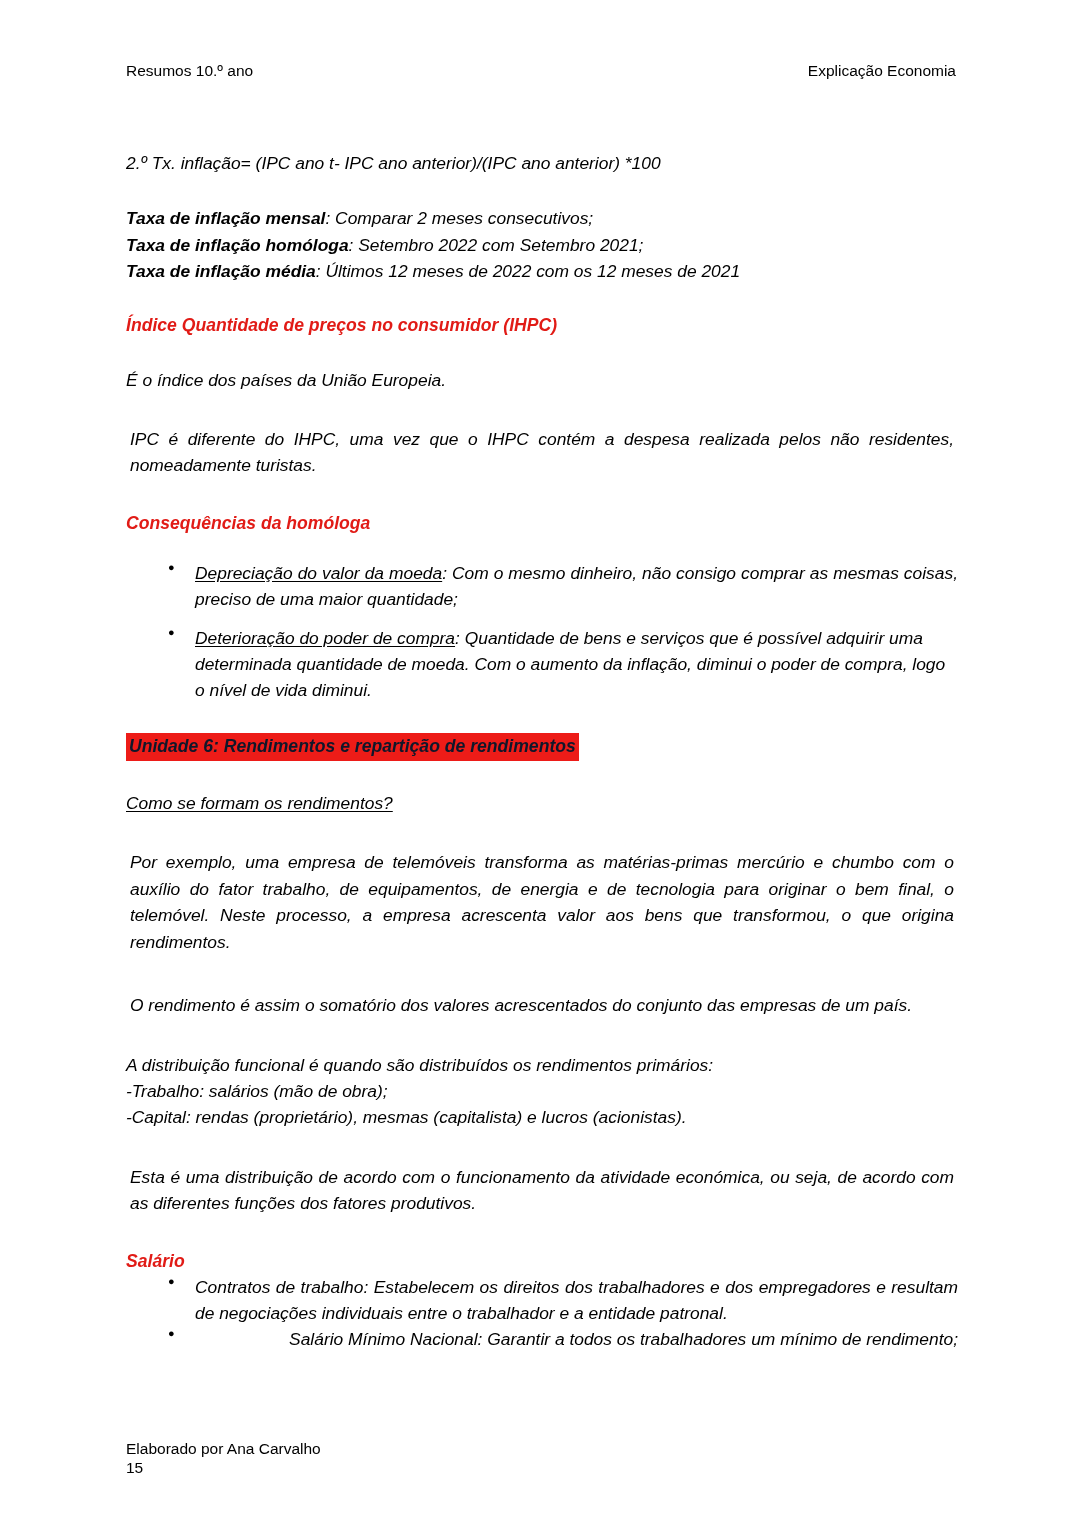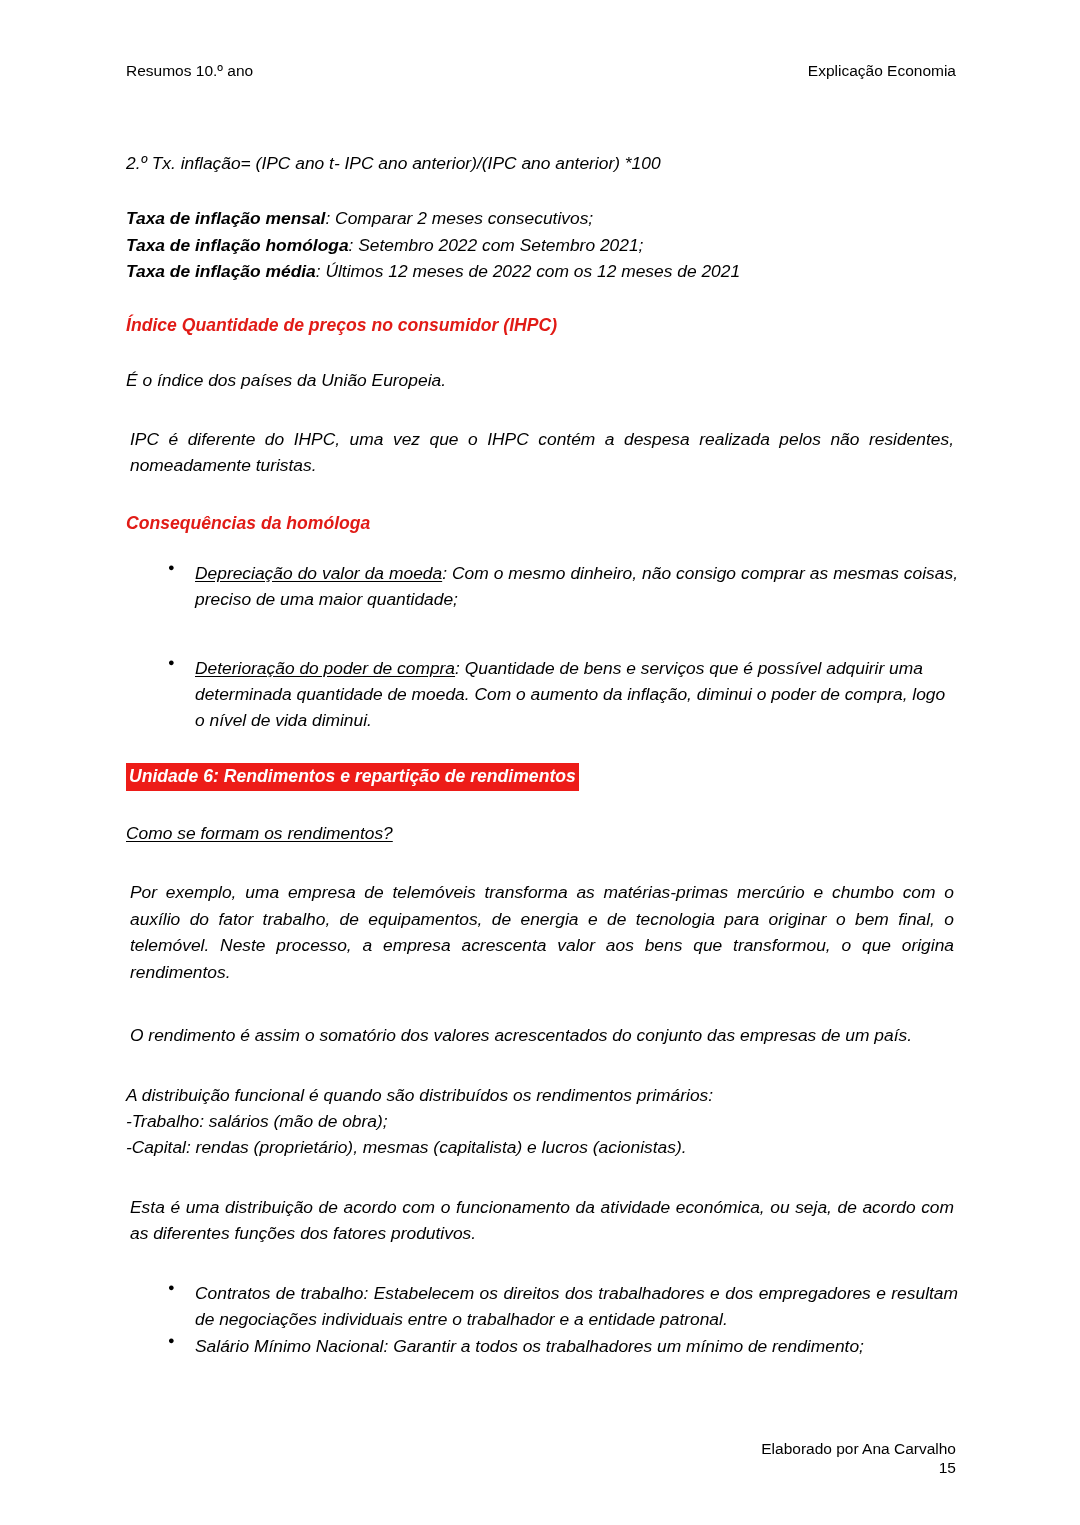--- a/index.html
+++ b/index.html
@@ -25,21 +25,21 @@
   }
 
   
   .running-head,
   .running-foot {
     position: absolute;
     left: 126px;
     right: 124px;
     display: flex;
     justify-content: space-between;
-    align-items: flex-end;
+    align-items: flex-start;
     font-size: 15.5px;
     line-height: 1.2;
     color: #000;
   }
 
   .running-head { top: 62px; }
   .running-foot { top: 1440px; flex-direction: column; }
 
   .running-foot .foot-left { font-size: 15.5px; }
   .running-foot .foot-right { font-size: 15.5px; }
@@ -79,21 +79,21 @@
     color: #e11b16;
     font-weight: bold;
     font-size: 17.6px;
     line-height: 1.35;
     margin: 0;
   }
 
   .highlight-heading {
     display: inline-block;
     background: #ed1c18;
-    color: #ffffff;
+    color: #0f172a;
     font-weight: bold;
     font-size: 17.6px;
     line-height: 1.3;
     padding: 2px 3px 3px 3px;
   }
 
   .underlined {
     text-decoration: underline;
     text-underline-offset: 2px;
   }
@@ -120,26 +120,26 @@
     position: absolute;
     left: 42px;
     top: -1px;
     font-size: 11px;
     line-height: 1.52;
     color: #000;
   }
 
   .bullets li + li { margin-top: 0; }
 
-  .bullets.spaced li + li { margin-top: 42px; }
+  .bullets.spaced li + li { margin-top: 12px; }
 
   .bullets li:last-child { text-align: left; }
 
   
-  .bullets.tight li.single-line { text-align: left; }
+  .bullets.tight li.single-line { text-align: right; }
 </style>
 </head>
 <body>
 
 <div class="page">
 
   <div class="running-head">
     <span>Resumos 10.º ano</span>
     <span>Explicação Economia</span>
   </div>
@@ -198,20 +198,21 @@
     <p class="para-left">A distribuição funcional é quando são distribuídos os rendimentos primários:</p>
     <p class="para-left">-Trabalho: salários (mão de obra);</p>
     <p class="para-left">-Capital: rendas (proprietário), mesmas (capitalista) e lucros (acionistas).</p>
 
     <div class="spacer-lg"></div>
 
     <p class="para">Esta é uma distribuição de acordo com o funcionamento da atividade económica, ou seja, de acordo com as diferentes funções dos fatores produtivos.</p>
 
     <div class="spacer-lg"></div>
 
+    <p class="red-heading">Salário</p>
 
     <ul class="bullets tight">
       <li>Contratos de trabalho: Estabelecem os direitos dos trabalhadores e dos empregadores e resultam de negociações individuais entre o trabalhador e a entidade patronal.</li>
       <li class="single-line">Salário Mínimo Nacional: Garantir a todos os trabalhadores um mínimo de rendimento;</li>
     </ul>
 
   </div>
 
   <div class="running-foot">
     <span class="foot-left">Elaborado por Ana Carvalho</span>

